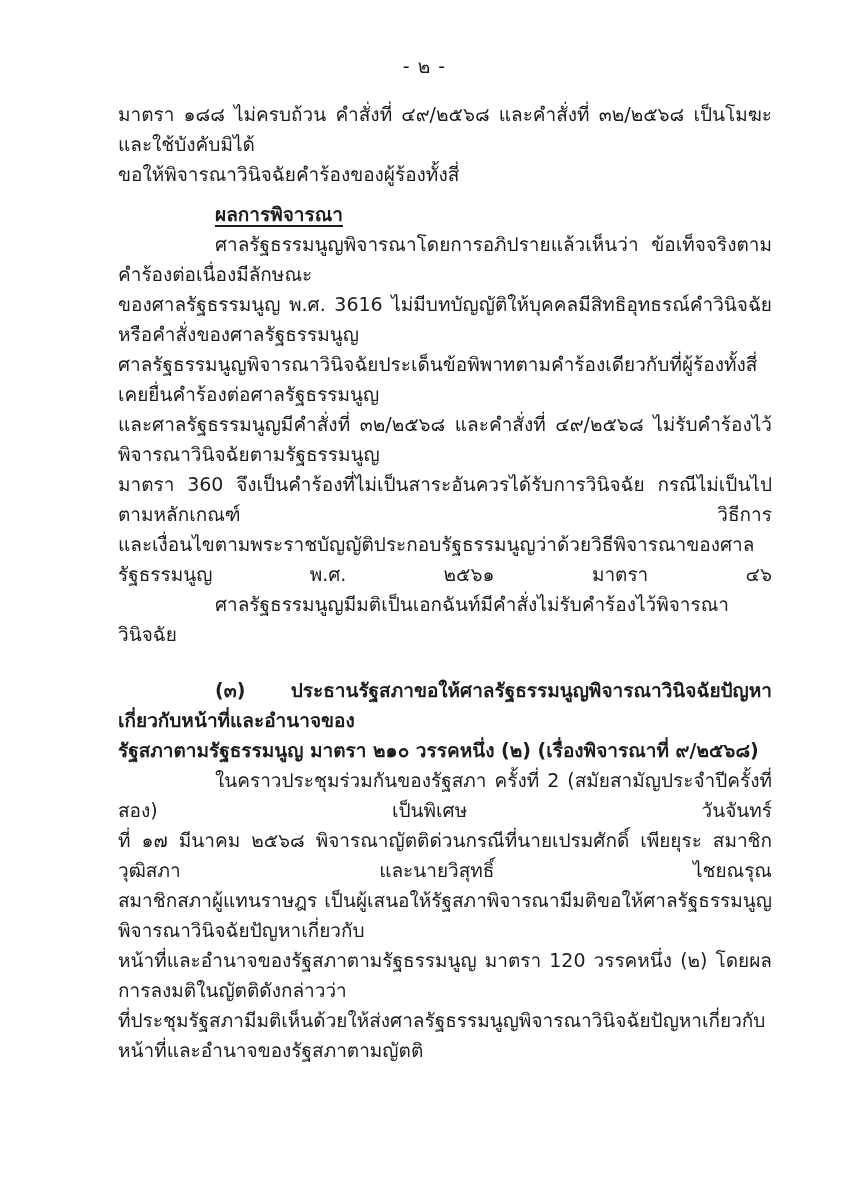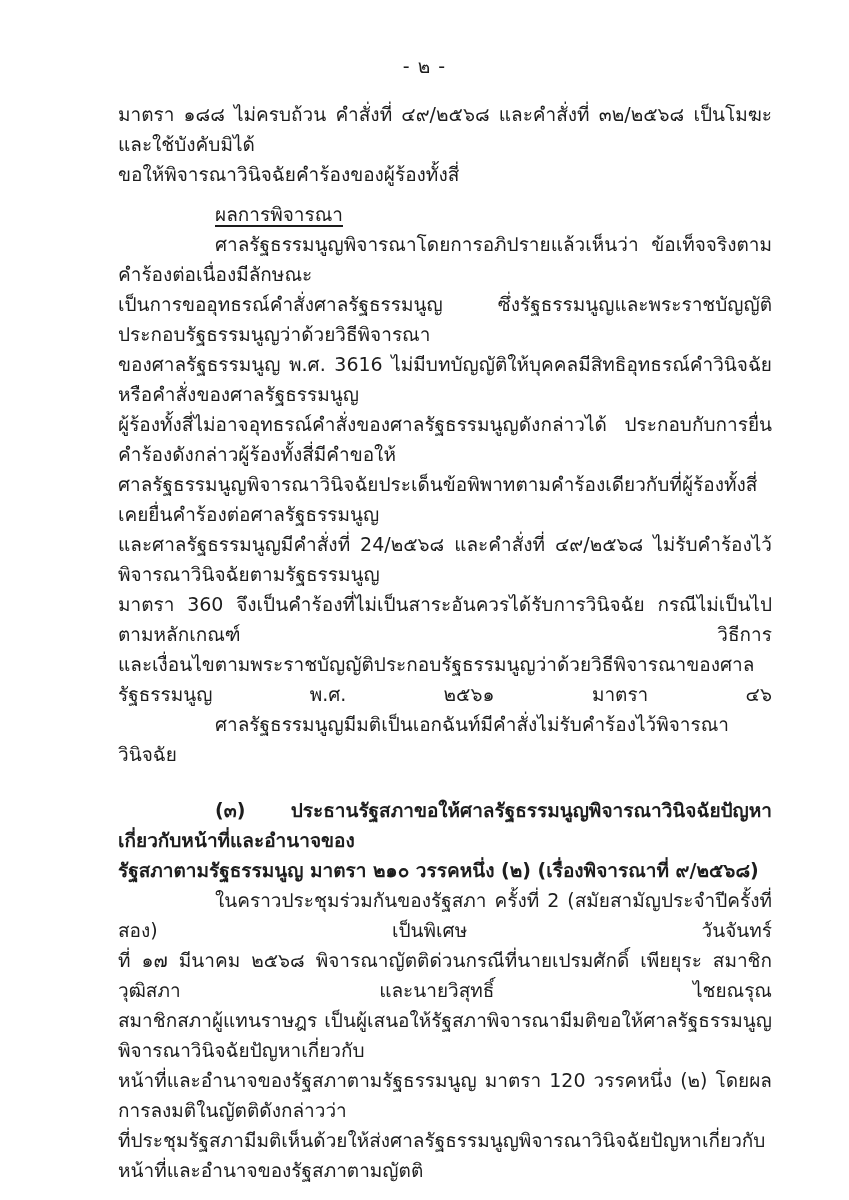--- a/index.html
+++ b/index.html
@@ -43,21 +43,21 @@
     text-align: justify;
     text-align-last: justify;
   }
   .indent {
     text-indent: 97px;
   }
   .gap-sm { margin-top: 10px; }
   .gap-lg { margin-top: 26px; }
   .bold { font-weight: bold; }
   .heading-text {
-    font-weight: normal;
+    font-weight: bold;
     text-decoration: underline;
     text-underline-offset: 4px;
     text-decoration-thickness: 1.5px;
   }
 </style>
 </head>
 <body>
 
 <div class="page">
 
@@ -66,25 +66,23 @@
   <div class="doc">
 
     <div class="line jfull">มาตรา ๑๘๘ ไม่ครบถ้วน คำสั่งที่ ๔๙/๒๕๖๘ และคำสั่งที่ ๓๒/๒๕๖๘ เป็นโมฆะและใช้บังคับมิได้</div>
     <div class="line">ขอให้พิจารณาวินิจฉัยคำร้องของผู้ร้องทั้งสี่</div>
 
     <div class="line indent gap-sm">
       <span class="heading-text">ผลการพิจารณา</span>
     </div>
 
     <div class="line indent jfull">ศาลรัฐธรรมนูญพิจารณาโดยการอภิปรายแล้วเห็นว่า ข้อเท็จจริงตามคำร้องต่อเนื่องมีลักษณะ</div>
-    <div class="line jfull">เป็นการขออุทธรณ์คำสั่งศาลรัฐธรรมนูญ ซึ่งรัฐธรรมนูญและพระราชบัญญัติประกอบรัฐธรรมนูญว่าด้วยวิธีพิจารณา</div>
     <div class="line jfull">ของศาลรัฐธรรมนูญ พ.ศ. 3616 ไม่มีบทบัญญัติให้บุคคลมีสิทธิอุทธรณ์คำวินิจฉัยหรือคำสั่งของศาลรัฐธรรมนูญ</div>
-    <div class="line jfull">ผู้ร้องทั้งสี่ไม่อาจอุทธรณ์คำสั่งของศาลรัฐธรรมนูญดังกล่าวได้ ประกอบกับการยื่นคำร้องดังกล่าวผู้ร้องทั้งสี่มีคำขอให้</div>
     <div class="line jfull">ศาลรัฐธรรมนูญพิจารณาวินิจฉัยประเด็นข้อพิพาทตามคำร้องเดียวกับที่ผู้ร้องทั้งสี่เคยยื่นคำร้องต่อศาลรัฐธรรมนูญ</div>
-    <div class="line jfull">และศาลรัฐธรรมนูญมีคำสั่งที่ 24/๒๕๖๘ และคำสั่งที่ ๔๙/๒๕๖๘ ไม่รับคำร้องไว้พิจารณาวินิจฉัยตามรัฐธรรมนูญ</div>
+    <div class="line jfull">และศาลรัฐธรรมนูญมีคำสั่งที่ ๓๒/๒๕๖๘ และคำสั่งที่ ๔๙/๒๕๖๘ ไม่รับคำร้องไว้พิจารณาวินิจฉัยตามรัฐธรรมนูญ</div>
     <div class="line jfull">มาตรา 360 จึงเป็นคำร้องที่ไม่เป็นสาระอันควรได้รับการวินิจฉัย กรณีไม่เป็นไปตามหลักเกณฑ์ วิธีการ</div>
     <div class="line jfull">และเงื่อนไขตามพระราชบัญญัติประกอบรัฐธรรมนูญว่าด้วยวิธีพิจารณาของศาลรัฐธรรมนูญ พ.ศ. ๒๕๖๑ มาตรา ๔๖</div>
 
     <div class="line indent">ศาลรัฐธรรมนูญมีมติเป็นเอกฉันท์มีคำสั่งไม่รับคำร้องไว้พิจารณาวินิจฉัย</div>
 
     <div class="line indent jfull bold gap-lg">(๓)  ประธานรัฐสภาขอให้ศาลรัฐธรรมนูญพิจารณาวินิจฉัยปัญหาเกี่ยวกับหน้าที่และอำนาจของ</div>
     <div class="line bold">รัฐสภาตามรัฐธรรมนูญ มาตรา ๒๑๐ วรรคหนึ่ง (๒) (เรื่องพิจารณาที่ ๙/๒๕๖๘)</div>
 
     <div class="line indent jfull">ในคราวประชุมร่วมกันของรัฐสภา ครั้งที่ 2 (สมัยสามัญประจำปีครั้งที่สอง) เป็นพิเศษ วันจันทร์</div>
     <div class="line jfull">ที่ ๑๗ มีนาคม ๒๕๖๘ พิจารณาญัตติด่วนกรณีที่นายเปรมศักดิ์ เพียยุระ สมาชิกวุฒิสภา และนายวิสุทธิ์ ไชยณรุณ</div>

